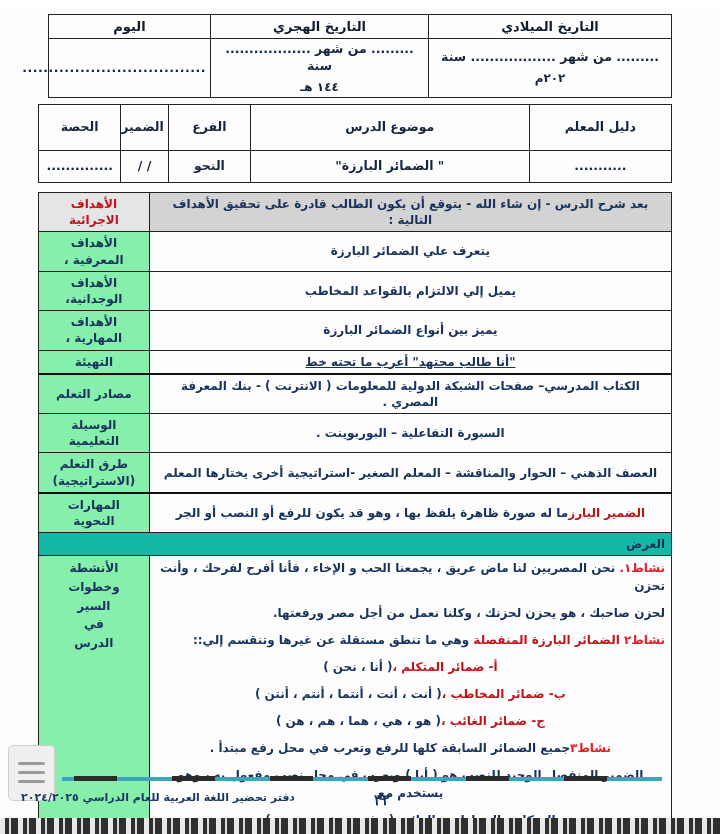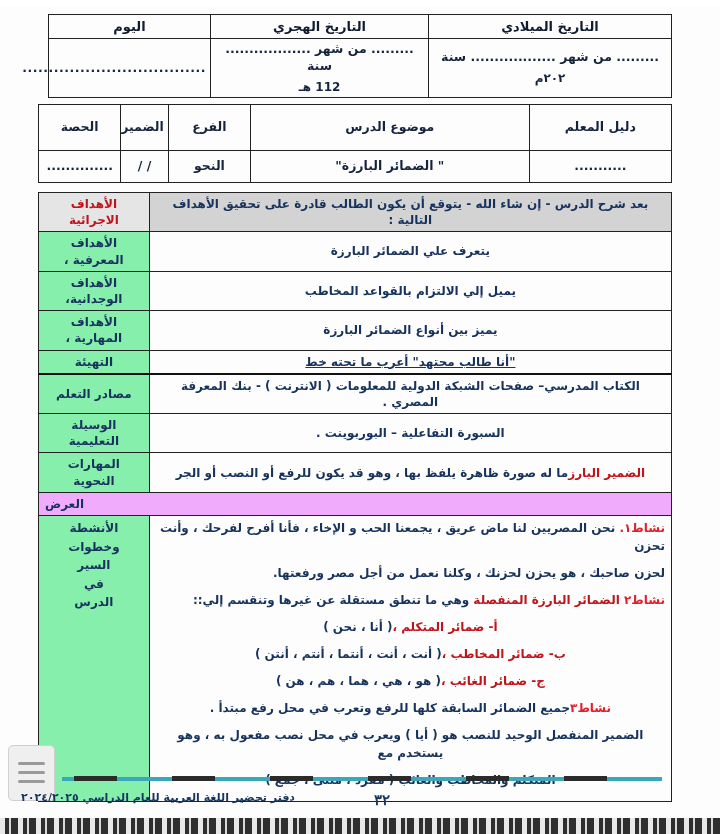--- a/index.html
+++ b/index.html
@@ -72,25 +72,25 @@
   .band {
     background: #d3d3d3;
   }
   .band .lbl-band { color: #c0141c; background: #e5e5e5; }
   .aim-head { font-size: 12px; color: #17325c; text-align: center; }
   .thick-top { border-top: 2.5px solid #111; padding-left: 29px; }
   .thick-bot { border-bottom: 2.5px solid #111; }
   .obj-row td { height: 23px; }
   .u { text-decoration: underline; }
   .ard-bar {
-    background: #f0abfc;
+    background: #14b8a6;
     color: #1b4a63;
     font-size: 13px;
     height: 22px;
-    text-align: left;
+    text-align: right;
   }
   .act-label {
     color: #c0141c;
     font-size: 12px;
     line-height: 1.55;
     vertical-align: top;
     padding-top: 6px;
   }
   .act-cell {
     text-align: right;
@@ -168,21 +168,21 @@
         <td class="hdr c-hij">التاريخ الهجري</td>
         <td class="hdr c-day">اليوم</td>
       </tr>
       <tr>
         <td>
           <span class="dotline">......... من شهر .................. سنة</span>
           <span class="sub-year">٢٠٢م</span>
         </td>
         <td>
           <span class="dotline">......... من شهر .................. سنة</span>
-          <span class="sub-year">112 هـ</span>
+          <span class="sub-year">١٤٤ هـ</span>
         </td>
         <td>
           <span class="dotline">...................................</span>
         </td>
       </tr>
     </tbody>
       </table>
   </div>
 
   <div class="info-wrap">
@@ -238,20 +238,24 @@
       <tr class="thick-top">
         <td class="content">الكتاب المدرسي– صفحات الشبكة الدولية للمعلومات ( الانترنت ) - بنك المعرفة المصري .</td>
         <td class="lbl">مصادر التعلم</td>
       </tr>
 
       <tr>
         <td class="content">السبورة التفاعلية – البوربوينت .</td>
         <td class="lbl">الوسيلة التعليمية</td>
       </tr>
 
+      <tr class="thick-bot">
+        <td class="content">العصف الذهني – الحوار  والمناقشة – المعلم الصغير -استراتيجية أخرى يختارها المعلم</td>
+        <td class="lbl">طرق التعلم (الاستراتيجية)</td>
+      </tr>
 
       <tr>
         <td class="content">
           <span class="red">الضمير البارز</span><span>ما له صورة ظاهرة يلفظ بها  ، وهو قد يكون للرفع أو النصب أو الجر</span>
         </td>
         <td class="lbl">المهارات النحوية</td>
       </tr>
 
       <tr>
         <td class="ard-bar" colspan="2">العرض</td>

